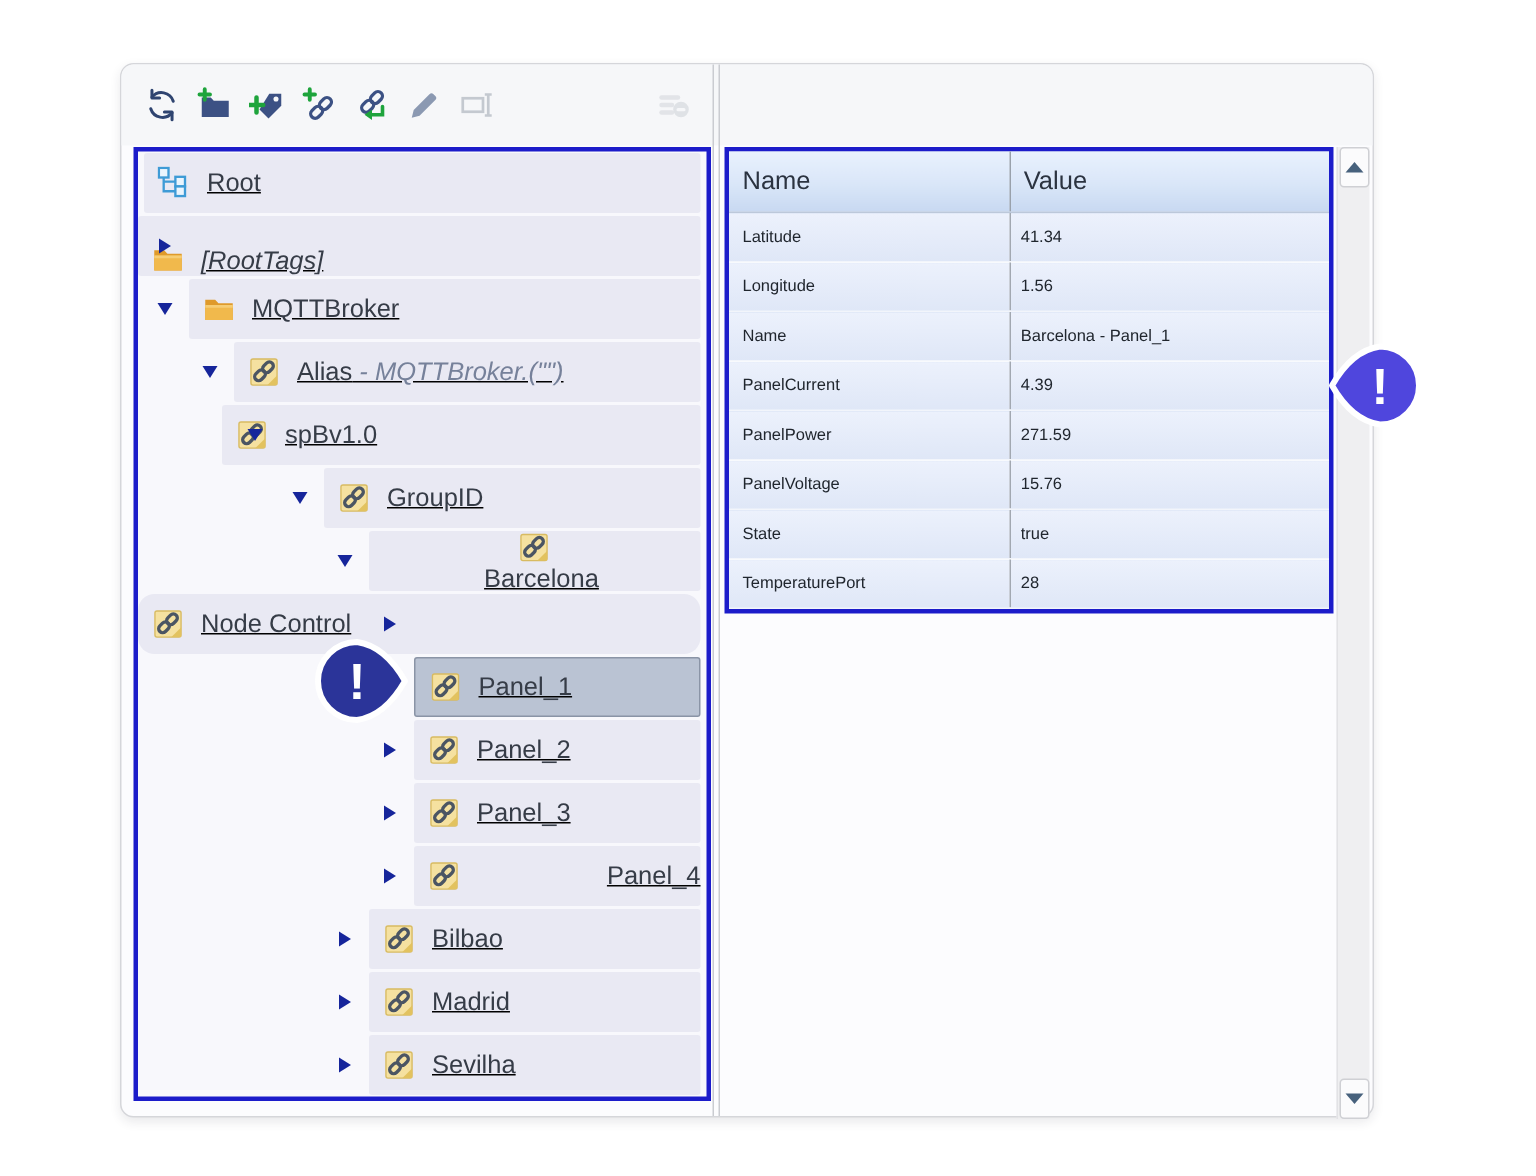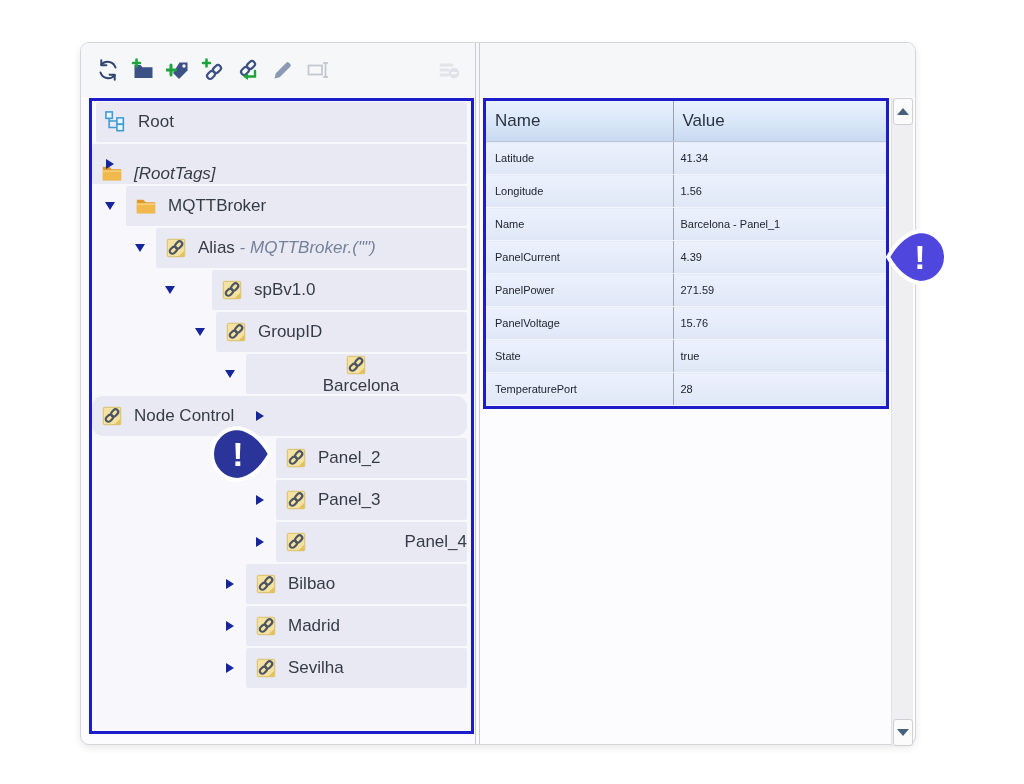--- a/index.html
+++ b/index.html
@@ -34,21 +34,21 @@
     border:3px solid #1c1cca;background:#f8f8fc;box-sizing:border-box;
     padding-top:1px;overflow:hidden;
   }
   .tree-row{position:relative;height:40px;margin-bottom:2px;}
   .expander{position:absolute;top:0;width:20px;height:40px;display:flex;align-items:center;justify-content:center;cursor:pointer;}
   .expander i{display:block;width:0;height:0;}
   .expander.collapsed i{border-left:8px solid #16259b;border-top:5.5px solid transparent;border-bottom:5.5px solid transparent;}
   .expander.expanded i{border-top:8px solid #16259b;border-left:5.5px solid transparent;border-right:5.5px solid transparent;}
   .row-block{
     height:40px;margin-right:4px;background:#e9e9f3;border-radius:2px;
-    display:flex;align-items:center;padding-left:9px;box-sizing:border-box;cursor:pointer;
+    display:flex;align-items:center;padding-left:9px;box-sizing:border-box;cursor:pointer;text-decoration:underline;
   }
   .row-block.selected{background:#bac3d3;border:1px solid #8a94a6;}
   .row-block .t-icon{width:22px;height:22px;margin-right:11px;flex:none;}
   .t-label{font-size:17px;color:#363c47;white-space:pre;}
   .t-label.italic{font-style:italic;}
   .t-suffix{font-size:17px;color:#76819a;font-style:italic;white-space:pre;}
   
   .props{
     position:absolute;left:402px;top:55px;width:406px;
     border:3px solid #1c1cca;background:#fff;box-sizing:border-box;
@@ -224,21 +224,21 @@
             <use href="#ic-linknote"></use>
           </svg>
       <span class="t-label">Alias</span>
       <span class="t-suffix"> - MQTTBroker.("")</span>
     </div>
   </div>
       <div class="tree-row">
     <span class="expander expanded" style="left: 68px;">
           <i></i>
         </span>
-    <div class="row-block" style="margin-left: 120px;">
+    <div class="row-block" style="margin-left: 56px;">
 
       <svg class="t-icon" viewBox="0 0 24 24">
             <use href="#ic-linknote"></use>
           </svg>
       <span class="t-label">spBv1.0</span>
 
     </div>
   </div>
       <div class="tree-row">
     <span class="expander expanded" style="left: 98px;">
@@ -269,20 +269,31 @@
       <div class="tree-row">
     <span class="expander collapsed" style="left: 158px;">
           <i></i>
         </span>
     <div class="row-block" style=" border-radius: 11px;">
 
       <svg class="t-icon" viewBox="0 0 24 24">
             <use href="#ic-linknote"></use>
           </svg>
       <span class="t-label">Node Control</span>
+
+    </div>
+  </div>
+      <div class="tree-row">
+
+    <div class="row-block selected" style="margin-left: 184px;">
+
+      <svg class="t-icon" viewBox="0 0 24 24">
+            <use href="#ic-linknote"></use>
+          </svg>
+      <span class="t-label">Panel_1</span>
 
     </div>
   </div>
       <div class="tree-row">
     <span class="expander collapsed" style="left: 158px;">
           <i></i>
         </span>
     <div class="row-block" style="margin-left: 184px;">
 
       <svg class="t-icon" viewBox="0 0 24 24">

